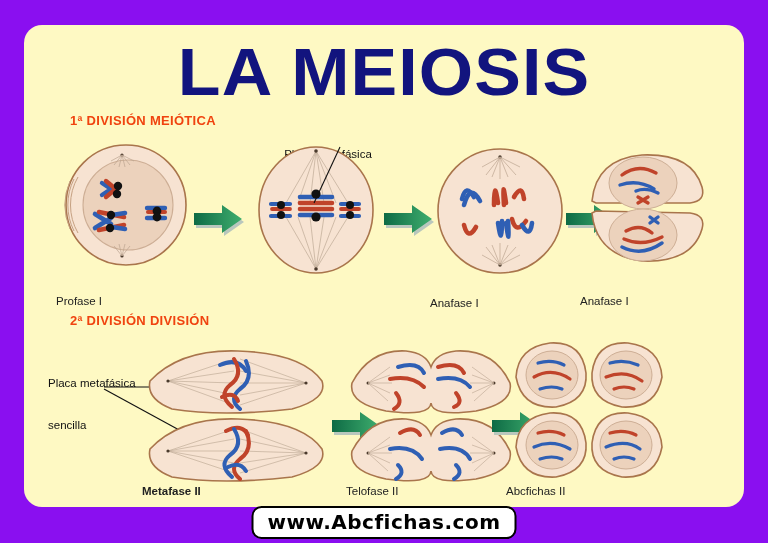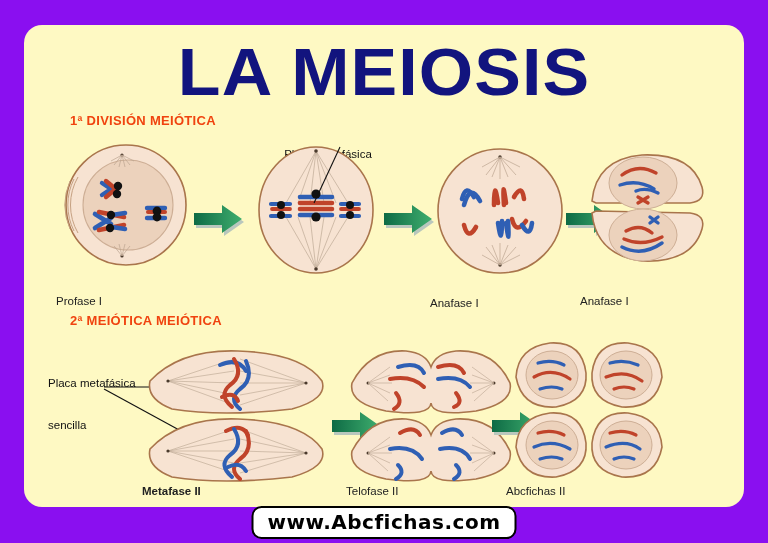--- a/index.html
+++ b/index.html
@@ -224,21 +224,21 @@
           <path d="M70 82 l8 6 M70 88 l8 -6" stroke="#2f5fb4"></path>
           <path d="M46 96 q14 -8 26 2" stroke="#c0432a"></path>
           <path d="M44 104 q18 8 38 -2" stroke="#c0432a"></path>
           <path d="M42 112 q20 10 40 -4" stroke="#2f5fb4"></path>
         </g>
       </g>
     </svg>
   </div>
   <div class="stage-label" style="left:556px;top:270px;width:136px;">Anafase I</div>
 
-  <div class="section-label" style="left:46px;top:288px;">2ª MEIÓTICA MEIÓTICA</div>
+  <div class="section-label" style="left:46px;top:288px;">2ª DIVISIÓN DIVISIÓN</div>
 
   <div class="callout" style="left:24px;top:323px;">
     <div>Placa metafásica</div>
     <div>sencilla</div>
   </div>
   <svg style="position:absolute;left:78px;top:338px;" width="130" height="90" viewBox="0 0 130 90">
     <path d="M2 24 L96 24" stroke="#111" stroke-width="1.1" fill="none"></path>
     <path d="M2 26 L112 86" stroke="#111" stroke-width="1.1" fill="none"></path>
   </svg>
 

